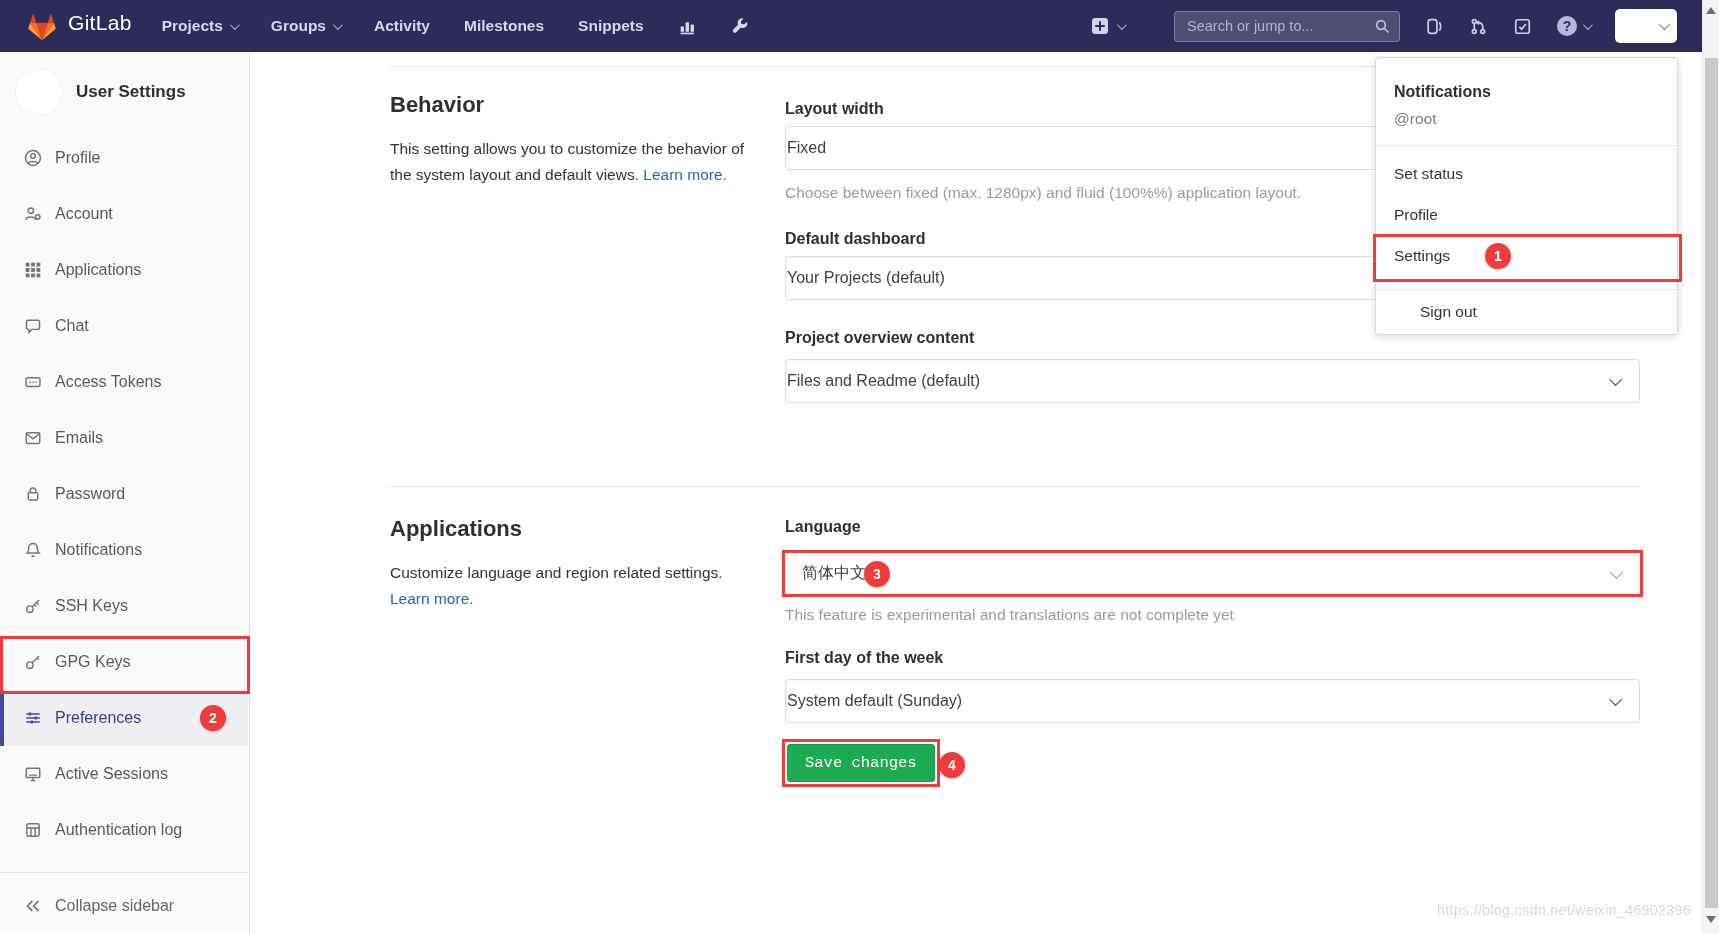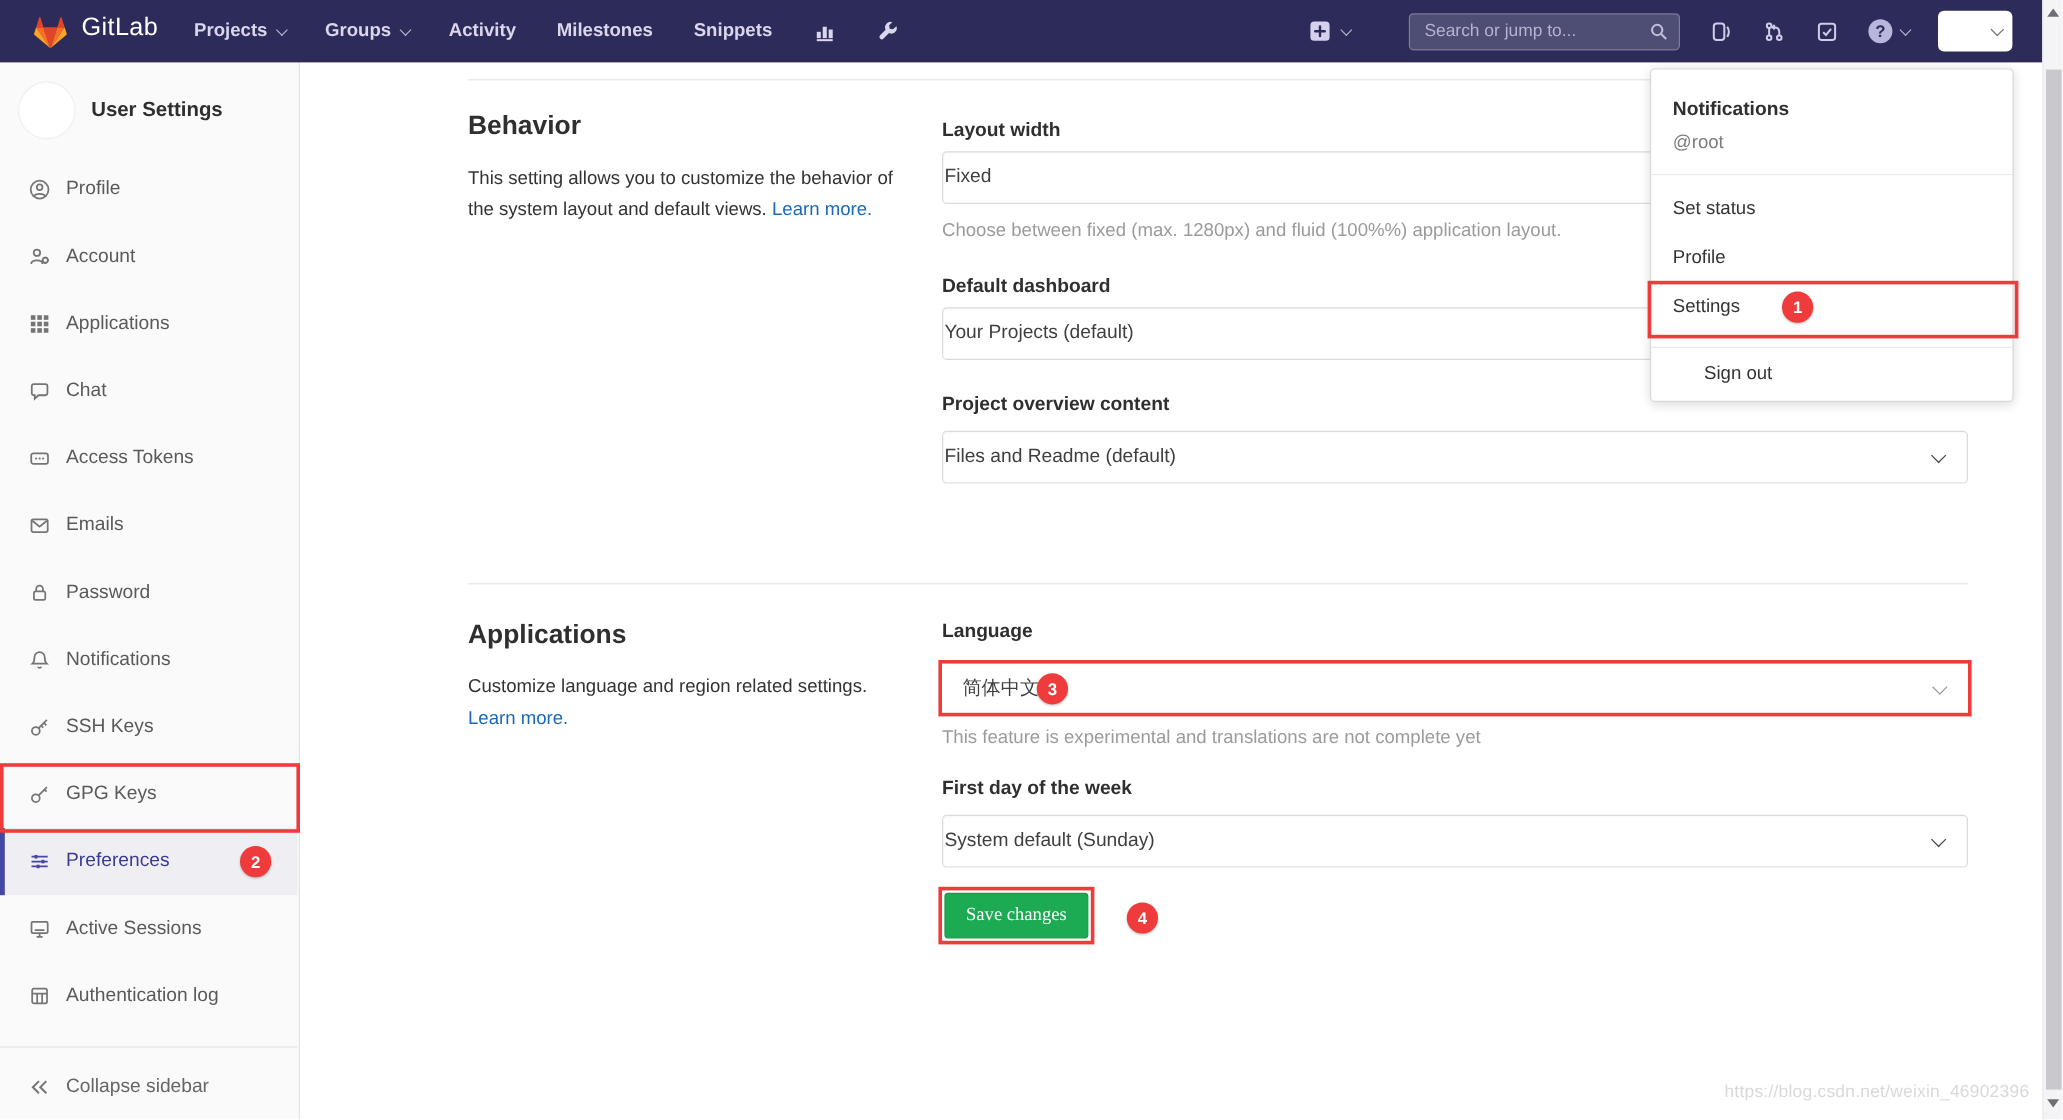--- a/index.html
+++ b/index.html
@@ -72,21 +72,21 @@
   }
   .sel::after { content:""; position:absolute; right:19px; top:50%; width:8px; height:8px; border-right:1.8px solid #444; border-bottom:1.8px solid #444; transform:translateY(-65%) rotate(45deg); }
   .fld-help { position:absolute; left:535px; font-size:15.5px; color:#9b9b9b; }
   .lang-box {
     position:absolute; left:532px; top:498px; width:861px; height:47px;
     border:3px solid #ef3b3b; background:#fff; display:flex; align-items:center;
     padding-left:17px; font-size:16px; color:#3f3f3f; cursor:pointer;
   }
   .lang-box::after { content:""; position:absolute; right:19px; top:50%; width:8px; height:8px; border-right:1.8px solid #9a9a9a; border-bottom:1.8px solid #9a9a9a; transform:translateY(-65%) rotate(45deg); }
   .save-box { position:absolute; left:532px; top:687px; border:3px solid #ef3b3b; padding:2px; display:inline-flex; background:#fff; }
-  .btn-save { background:#1caa53; border:1px solid #179a49; border-radius:3px; color:#fff; font-size:15.5px; height:38px; padding:16px 17px; display:flex; align-items:center; cursor:pointer; font-family:Liberation Serif, serif; }
+  .btn-save { background:#1caa53; border:1px solid #179a49; border-radius:3px; color:#fff; font-size:15.5px; height:38px; padding:16px 17px; display:flex; align-items:center; cursor:pointer; font-family:Liberation Mono, monospace; }
 
   
   .user-panel {
     position:absolute; left:1375px; top:57px; width:303px; height:278px; background:#fff;
     border:1px solid #d9d9d9; border-radius:4px; box-shadow:0 2px 9px rgba(0,0,0,.14); z-index:60;
   }
   .up-name { position:absolute; left:18px; top:25px; font-size:16px; font-weight:700; color:#2f2f2f; }
   .up-user { position:absolute; left:18px; top:52px; font-size:15.5px; color:#7c7c7c; }
   .up-div1 { position:absolute; left:0; right:0; top:87px; border-top:1px solid #e9e9e9; }
   .up-item { position:absolute; left:0; right:0; height:41px; display:flex; align-items:center; padding-left:18px; font-size:15.5px; color:#333; cursor:pointer; }

